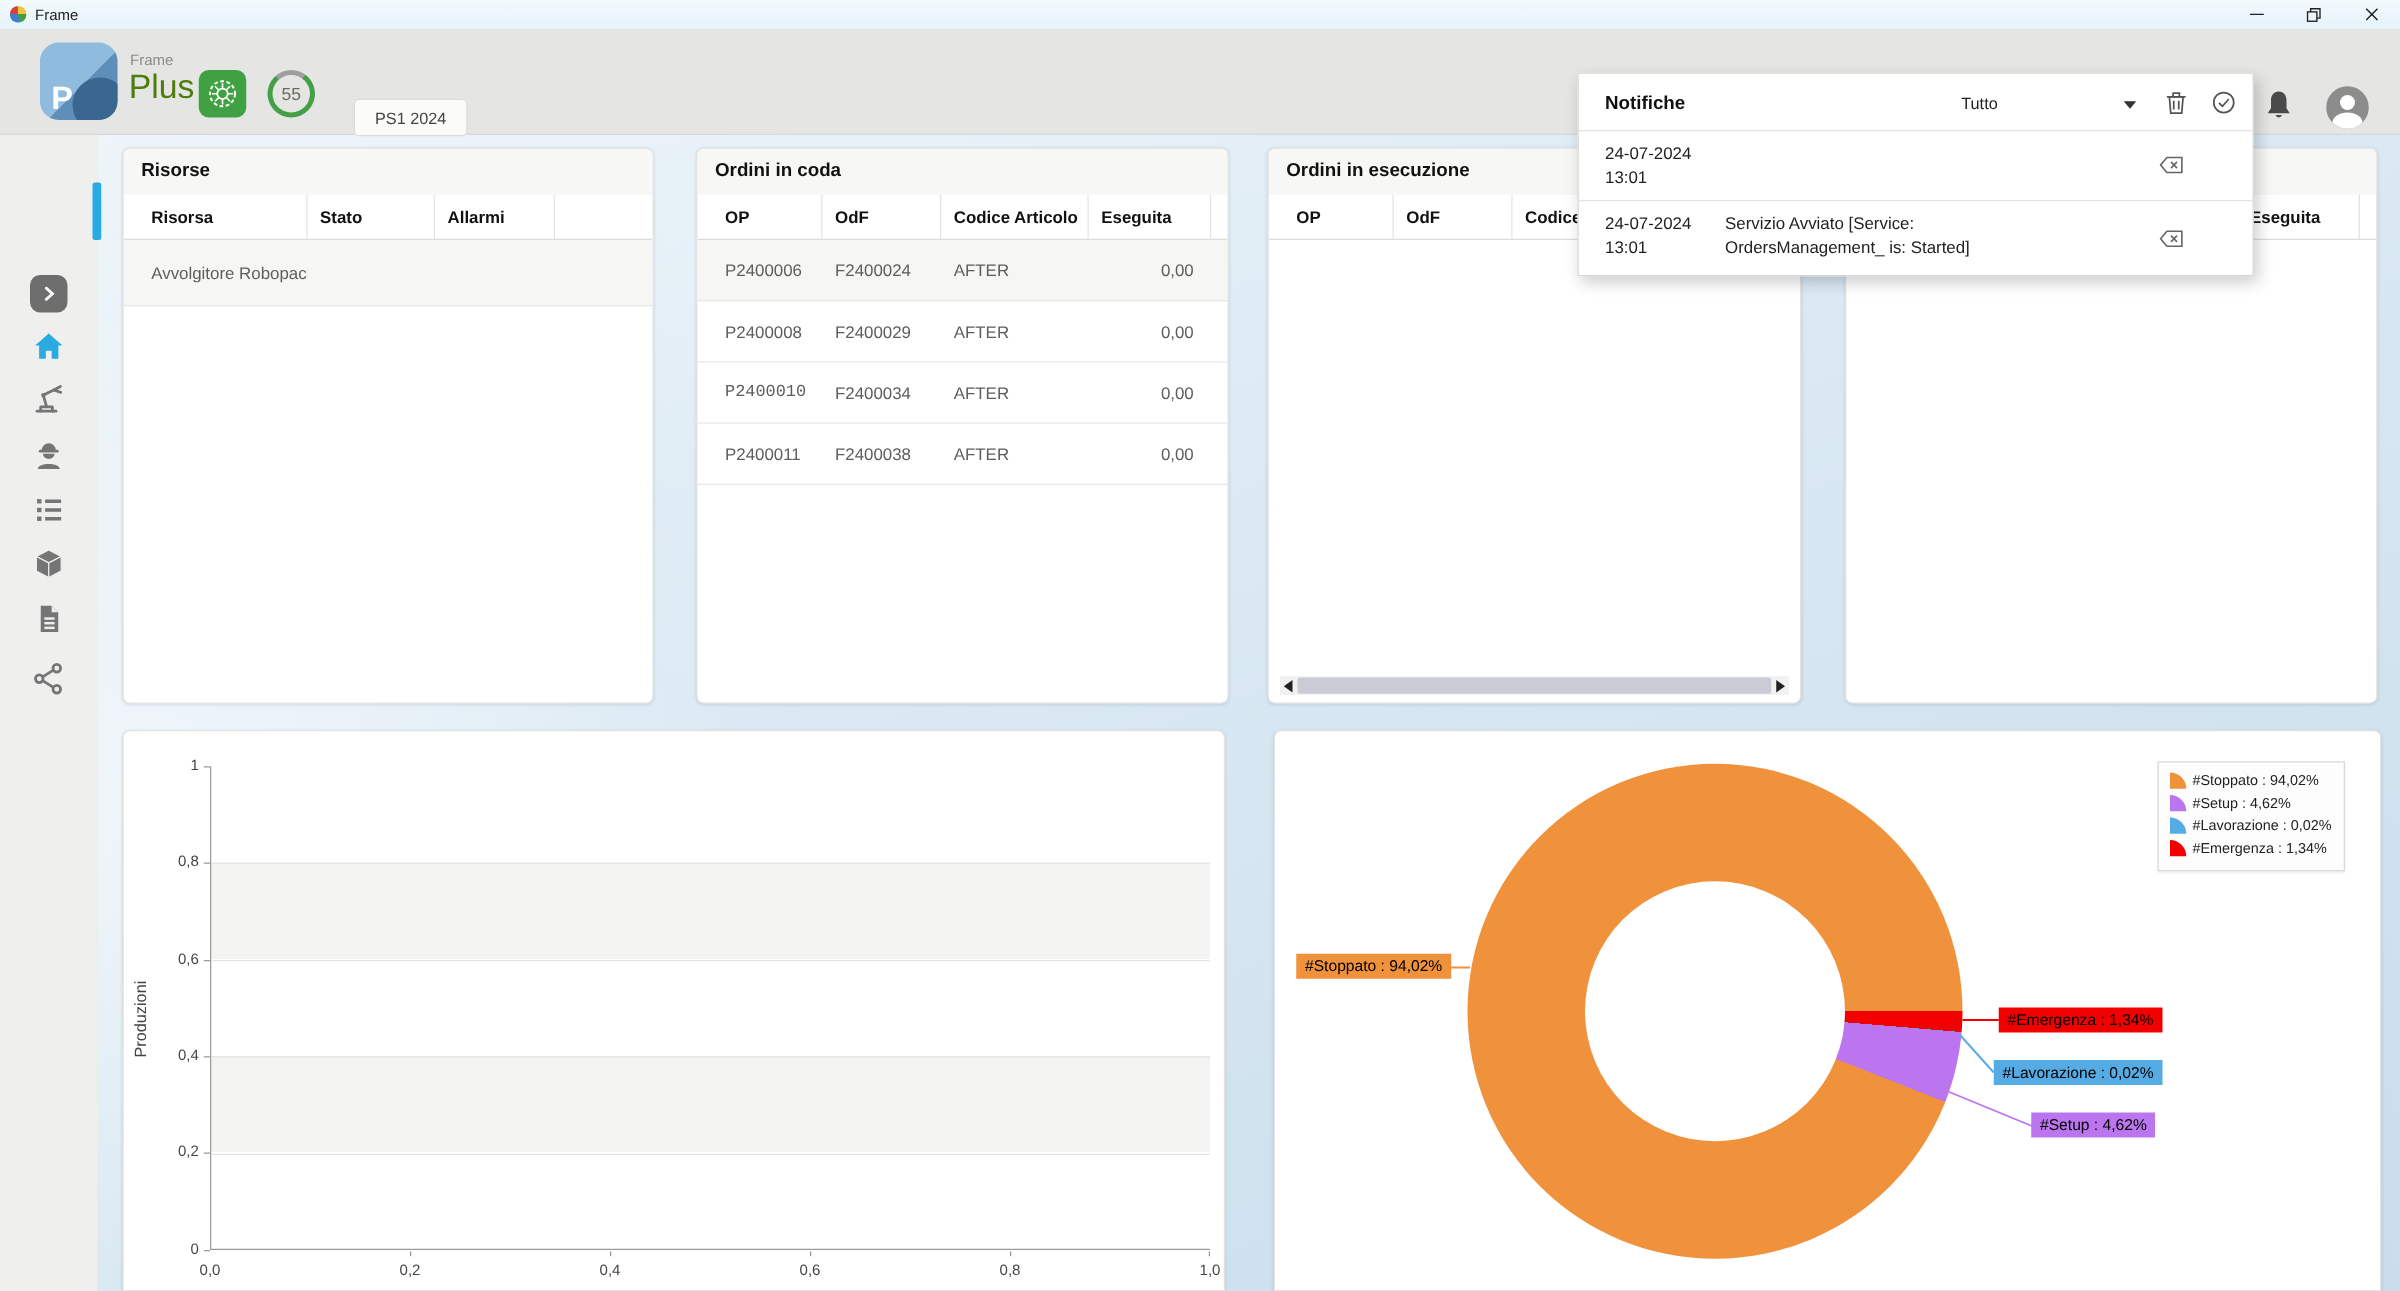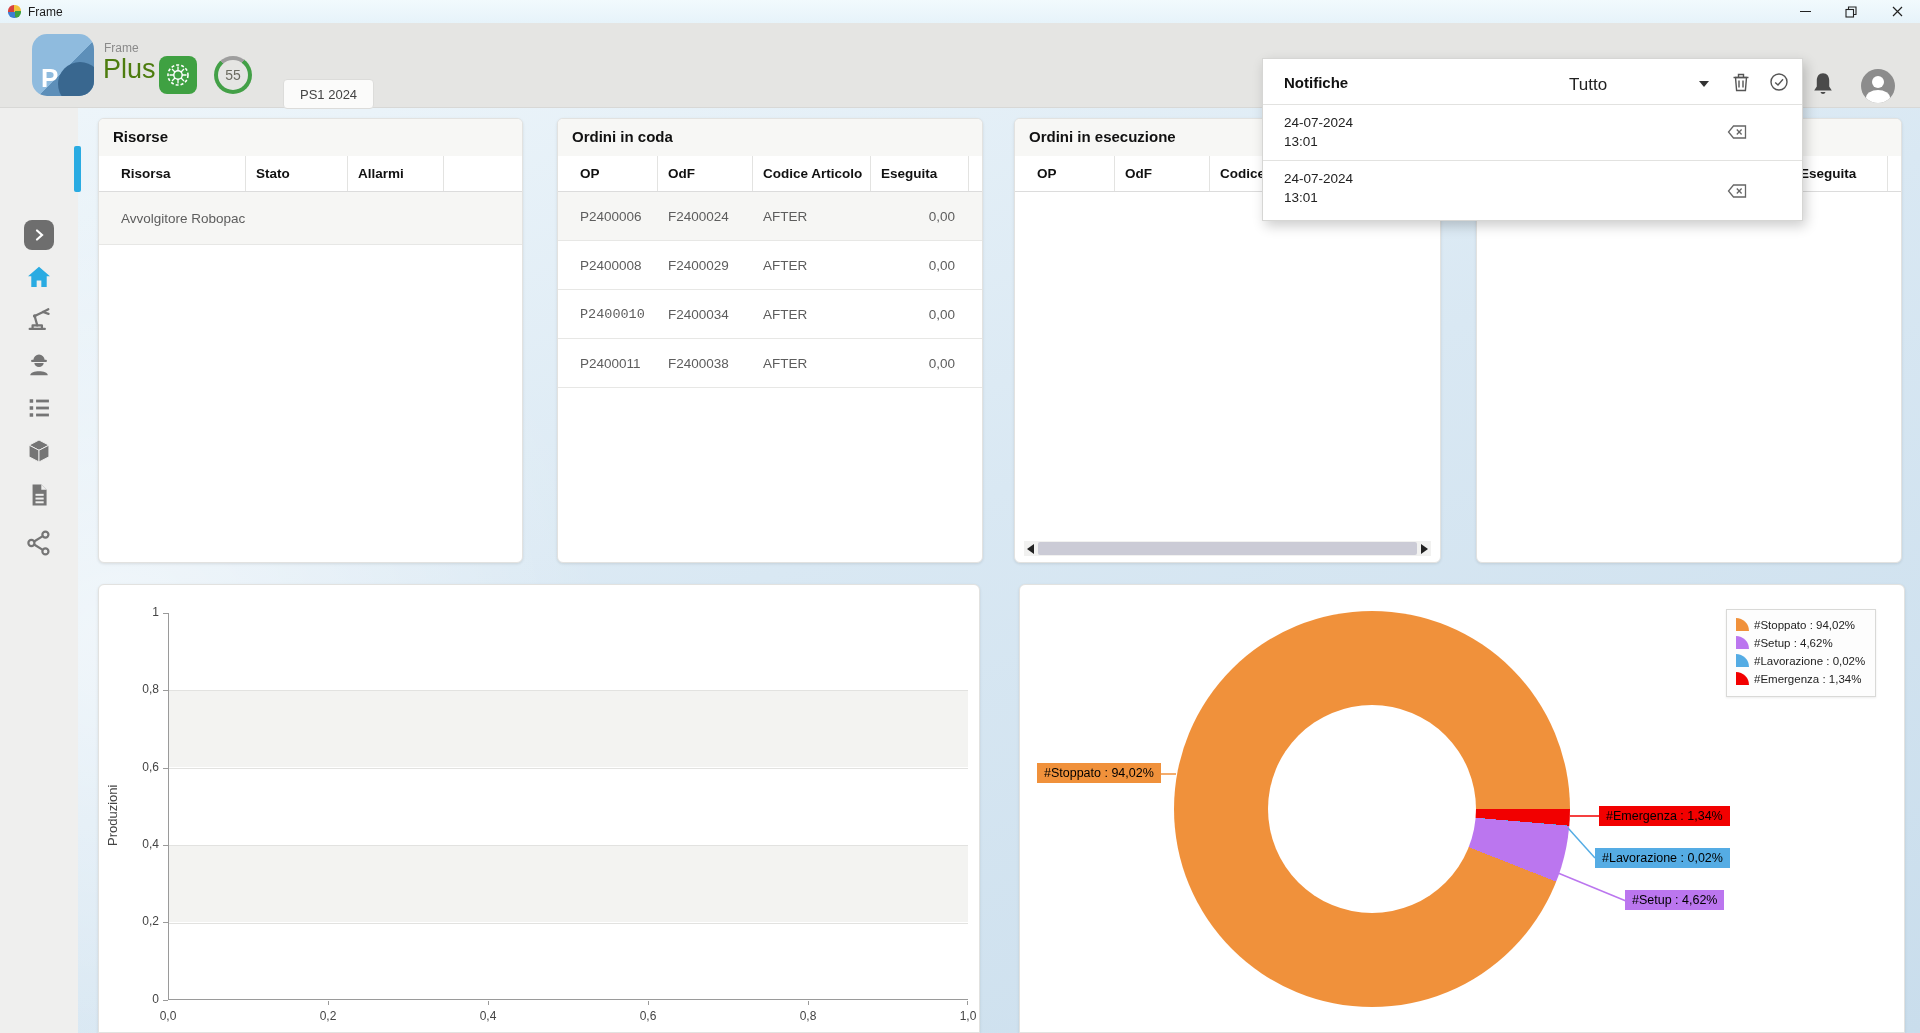--- a/index.html
+++ b/index.html
@@ -76,21 +76,21 @@
     display:flex; align-items:center; }
   .scroll-arrow { width:0; height:0; border-top:5px solid transparent; border-bottom:5px solid transparent; }
   .scroll-arrow.left  { border-right:7px solid #222; margin-left:3px; }
   .scroll-arrow.right { border-left:7px solid #222; margin-right:3px; }
   .scroll-thumb { flex:1; height:13px; margin:0 4px; background:#CBCBD6; border-radius:2px; }
 
   
   .popup { position:absolute; left:1262px; top:58px; width:541px; height:163px; background:#fff;
     border:1px solid #D6D6D4; box-shadow:3px 5px 12px rgba(0,0,0,0.20); z-index:50; }
   .popup-title { position:absolute; left:21px; top:15px; font-size:15px; font-weight:bold; color:#111; }
-  .popup-filter { position:absolute; left:306px; top:16px; font-size:17px; color:#222; }
+  .popup-filter { position:absolute; left:306px; top:16px; font-size:13px; color:#222; }
   .caret-down { position:absolute; left:436px; top:22px; width:0; height:0;
     border-left:5px solid transparent; border-right:5px solid transparent; border-top:6px solid #333; }
   .popup-ico { position:absolute; top:12px; }
   .notif-row { position:absolute; left:0; width:100%; border-top:1px solid #E2E2E0; }
   .notif-date { position:absolute; left:21px; top:8px; width:92px; font-size:13.5px; color:#222; line-height:19px; }
   .notif-msg { position:absolute; left:117px; top:8px; width:240px; font-size:13.5px; color:#222; line-height:19px; }
   .notif-del { position:absolute; left:462px; top:12px; }
 
   
   .chart-panel { position:absolute; background:#fff; border:1px solid #E2E2E0; border-radius:6px 6px 0 0;
@@ -452,20 +452,21 @@
         <path d="M11.8 7.5 L16.6 12.5 M16.6 7.5 L11.8 12.5" stroke="#666" stroke-width="1.3"></path>
       </svg>
     </div>
   </div>
 
   <div class="notif-row" style="top:101px; height:62px;">
     <div class="notif-date">
       <div>24-07-2024</div>
       <div>13:01</div>
     </div>
+    <div class="notif-msg">Servizio Avviato [Service: OrdersManagement_ is: Started]</div>
     <div class="notif-del" style="top:20px;">
       <svg width="24" height="20" viewBox="0 0 24 20">
         <path d="M8.5 4 H20.5 V16 H8.5 L3.5 10 Z" fill="none" stroke="#666" stroke-width="1.3"></path>
         <path d="M11.8 7.5 L16.6 12.5 M16.6 7.5 L11.8 12.5" stroke="#666" stroke-width="1.3"></path>
       </svg>
     </div>
   </div>
 </div>
 
 </body></html>

